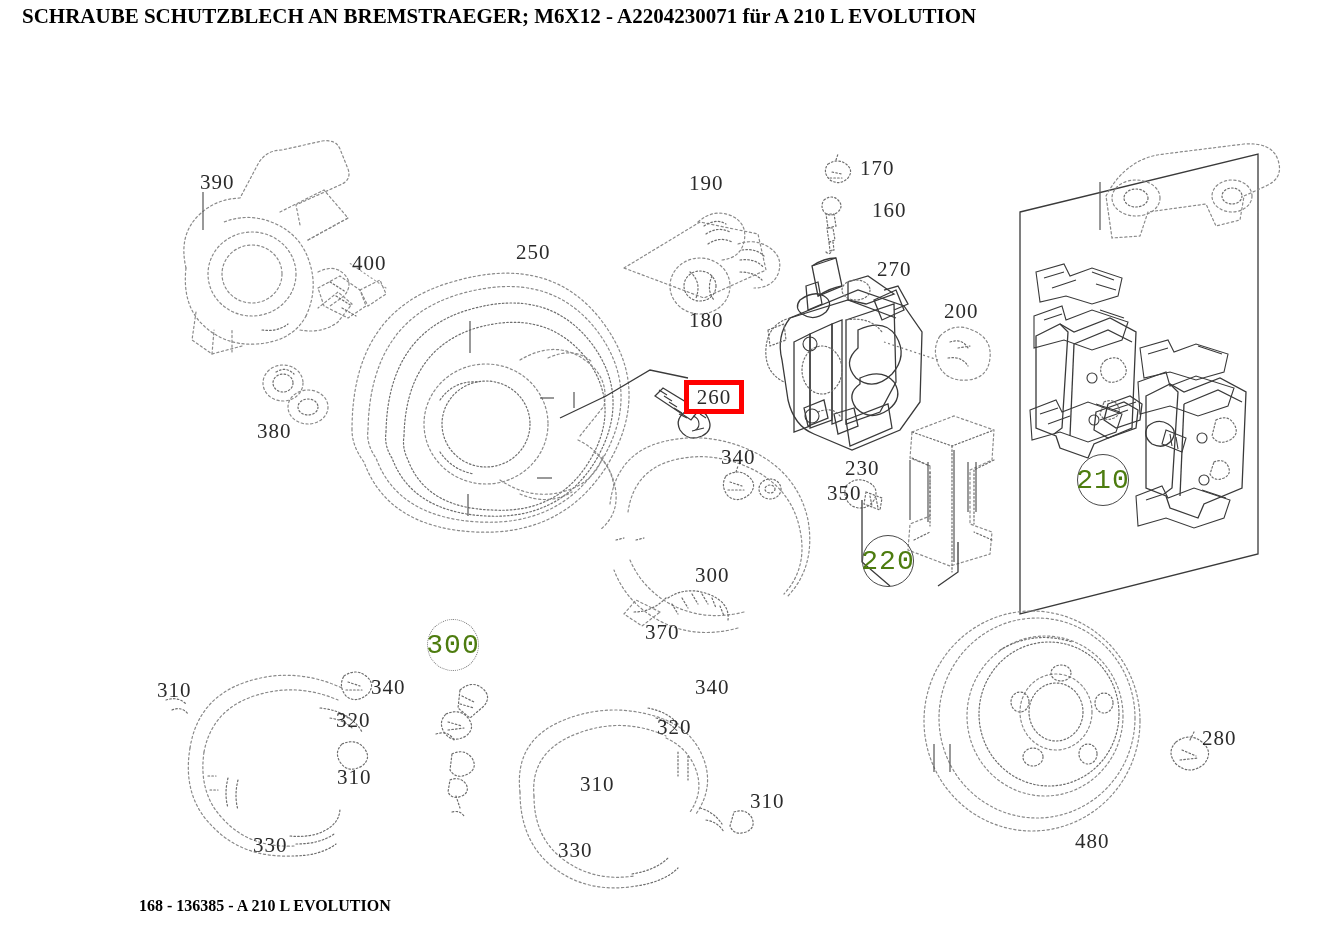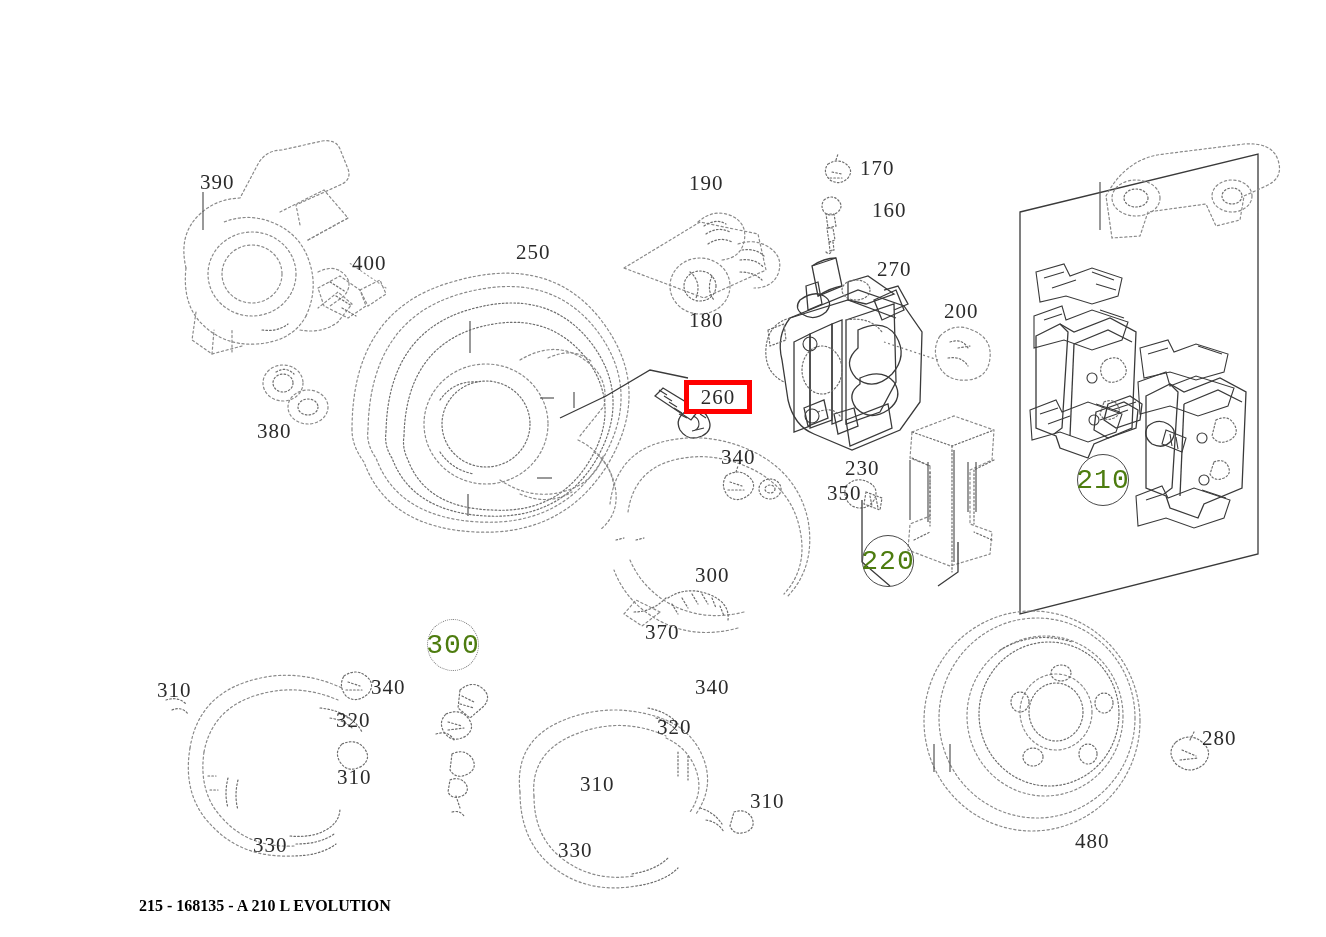--- a/index.html
+++ b/index.html
@@ -89,20 +89,21 @@
     font-size: 21px;
     color: #2b2b2b;
     letter-spacing: 1px;
   }
 </style>
 </head>
 <body>
 
 <div id="page">
 
+  <div id="title">SCHRAUBE SCHUTZBLECH AN BREMSTRAEGER; M6X12 - A2204230071 für A 210 L EVOLUTION</div>
 
   <div id="canvas-wrap">
     <svg class="diagram" viewBox="0 0 1326 937" xmlns="http://www.w3.org/2000/svg">
       <defs>
         <style>
           .sl { fill:none; stroke:#3a3a3a; stroke-width:1.3; }
           .sl2 { fill:none; stroke:#3a3a3a; stroke-width:1.1; }
           .dl { fill:none; stroke:#8a8a8a; stroke-width:1.2; stroke-dasharray:2.2 2.6; stroke-linecap:round; }
           .dlf { fill:none; stroke:#6e6e6e; stroke-width:1.2; stroke-dasharray:1.6 2.2; stroke-linecap:round; }
           .dlx { fill:none; stroke:#9a9a9a; stroke-width:1.1; stroke-dasharray:1.4 2.8; stroke-linecap:round; }
@@ -406,21 +407,21 @@
       <div class="lbl" style="left: 200px; top: 172px;">390</div>
       <div class="lbl" style="left: 352px; top: 253px;">400</div>
       <div class="lbl" style="left: 492px; top: 242px; margin-left: 24px;">250</div>
       <div class="lbl" style="left: 257px; top: 421px;">380</div>
       <div class="lbl" style="left: 689px; top: 173px;">190</div>
       <div class="lbl" style="left: 689px; top: 310px;">180</div>
       <div class="lbl" style="left: 860px; top: 158px;">170</div>
       <div class="lbl" style="left: 852px; top: 200px; margin-left: 20px;">160</div>
       <div class="lbl" style="left: 877px; top: 259px;">270</div>
       <div class="lbl" style="left: 944px; top: 301px;">200</div>
-      <div class="lbl-hl" style="left: 684px; top: 380px; width: 68px; height: 34px; border: 5px solid rgb(255, 0, 0);">260</div>
+      <div class="lbl-hl" style="left: 684px; top: 380px; width: 60px; height: 34px; border: 5px solid rgb(255, 0, 0);">260</div>
       <div class="lbl" style="left: 721px; top: 447px;">340</div>
       <div class="lbl" style="left: 779px; top: 483px; margin-left: 48px;">350</div>
       <div class="lbl" style="left: 845px; top: 458px;">230</div>
       <div class="lbl" style="left: 695px; top: 565px;">300</div>
       <div class="lbl" style="left: 645px; top: 622px;">370</div>
       <div class="lbl-circle" style="left: 862px; top: 535px;">220</div>
       <div class="lbl-circle" style="left: 1077px; top: 454px;">210</div>
       <div class="lbl-circle dotted" style="left: 427px; top: 619px;">300</div>
       <div class="lbl" style="left: 157px; top: 680px;">310</div>
       <div class="lbl" style="left: 371px; top: 677px;">340</div>
@@ -429,15 +430,15 @@
       <div class="lbl" style="left: 253px; top: 835px;">330</div>
       <div class="lbl" style="left: 695px; top: 677px;">340</div>
       <div class="lbl" style="left: 657px; top: 717px;">320</div>
       <div class="lbl" style="left: 580px; top: 774px;">310</div>
       <div class="lbl" style="left: 750px; top: 791px;">310</div>
       <div class="lbl" style="left: 558px; top: 840px;">330</div>
       <div class="lbl" style="left: 1075px; top: 831px;">480</div>
       <div class="lbl" style="left: 1202px; top: 728px;">280</div>
     </div>
 
-  <div id="footer">215 - 168135 - A 210 L EVOLUTION</div>
+  <div id="footer">168 - 136385 - A 210 L EVOLUTION</div>
 
 </div>
 
 </body></html>

